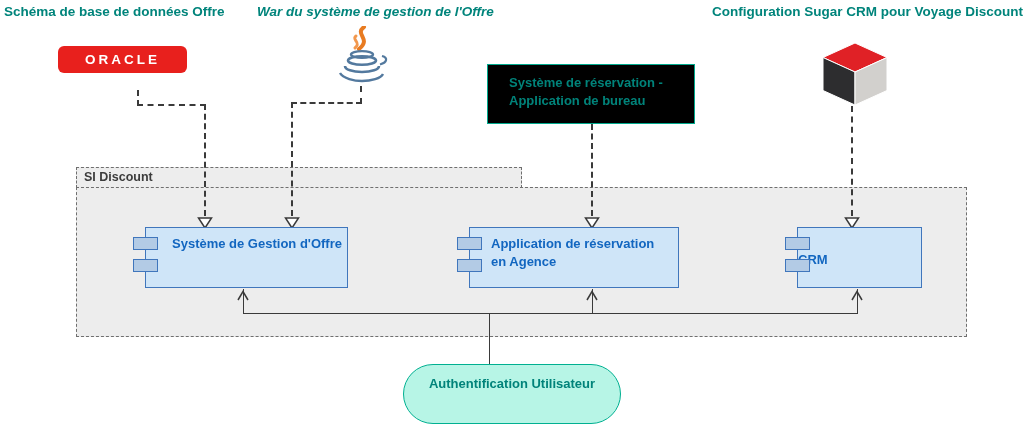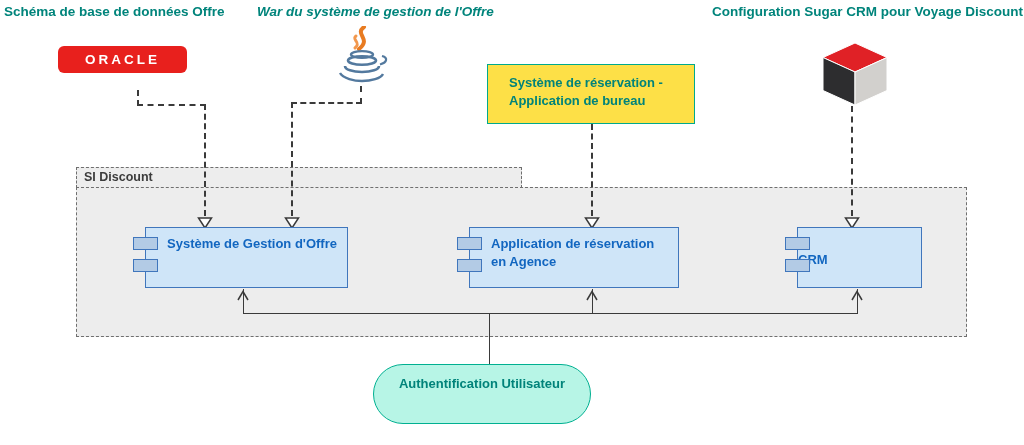--- a/index.html
+++ b/index.html
@@ -14,39 +14,39 @@
 
   
   .oracle-logo{position:absolute;left:58px;top:46px;width:129px;height:27px;background:#e8201d;
                color:#ffffff;display:flex;align-items:center;justify-content:center;
                font-weight:bold;font-size:13.5px;letter-spacing:3px;border-radius:6px;}
 
   .java-logo{position:absolute;left:326px;top:26px;}
   .sugar-cube{position:absolute;left:821px;top:42px;}
 
   
-  .teal-node{position:absolute;background:#fde047;border:1.5px solid #00a98d;color:#00837a;
+  .teal-node{position:absolute;background:#000000;border:1.5px solid #00a98d;color:#00837a;
              font-weight:bold;font-size:13px;box-sizing:border-box;}
   .reservation{left:487px;top:64px;width:208px;height:60px;padding:9px 0 0 21px;
                line-height:1.4;white-space:pre-line;}
-  .usecase{left:373px;top:364px;width:218px;height:60px;border-radius:30px;
+  .usecase{left:403px;top:364px;width:218px;height:60px;border-radius:30px;
            background:#b7f5e6;border:1.5px solid #00b091;text-align:center;padding-top:11px;}
 
   
   .pkg-tab{position:absolute;left:76px;top:167px;width:446px;height:21px;background:#ededed;
            border:1px dashed #6f6f6f;box-sizing:border-box;}
   .pkg-label{position:absolute;left:84px;top:170px;font-size:12.5px;font-weight:bold;color:#3c3c3c;}
   .pkg-body{position:absolute;left:76px;top:187px;width:891px;height:150px;background:#ededed;
             border:1px dashed #6f6f6f;box-sizing:border-box;}
 
   
   .comp{position:absolute;top:227px;height:61px;background:#cfe5f8;border:1.5px solid #4076bc;
         box-sizing:border-box;color:#1266c0;font-weight:bold;font-size:13px;}
   .comp .lbl{display:block;padding:7px 0 0 21px;line-height:1.4;white-space:pre-line;}
-  .comp1{left:145px;width:203px;}
+  .comp1{left:145px;width:203px;text-align:center;}
   .comp2{left:469px;width:210px;}
   .comp3{left:797px;width:125px;}
   .comp3 .lbl{text-align:left;padding-left:0;margin-top:16px;}
   .ctab{position:absolute;left:-13px;width:25px;height:13px;background:#b3cbe5;
         border:1.5px solid #4076bc;box-sizing:border-box;}
   .ctab.t1{top:9px;} .ctab.t2{top:31px;}
 
   
   .vdash{position:absolute;width:0;border-left:2px dashed #3a3a3a;}
   .hdash{position:absolute;height:0;border-top:2px dashed #3a3a3a;}

